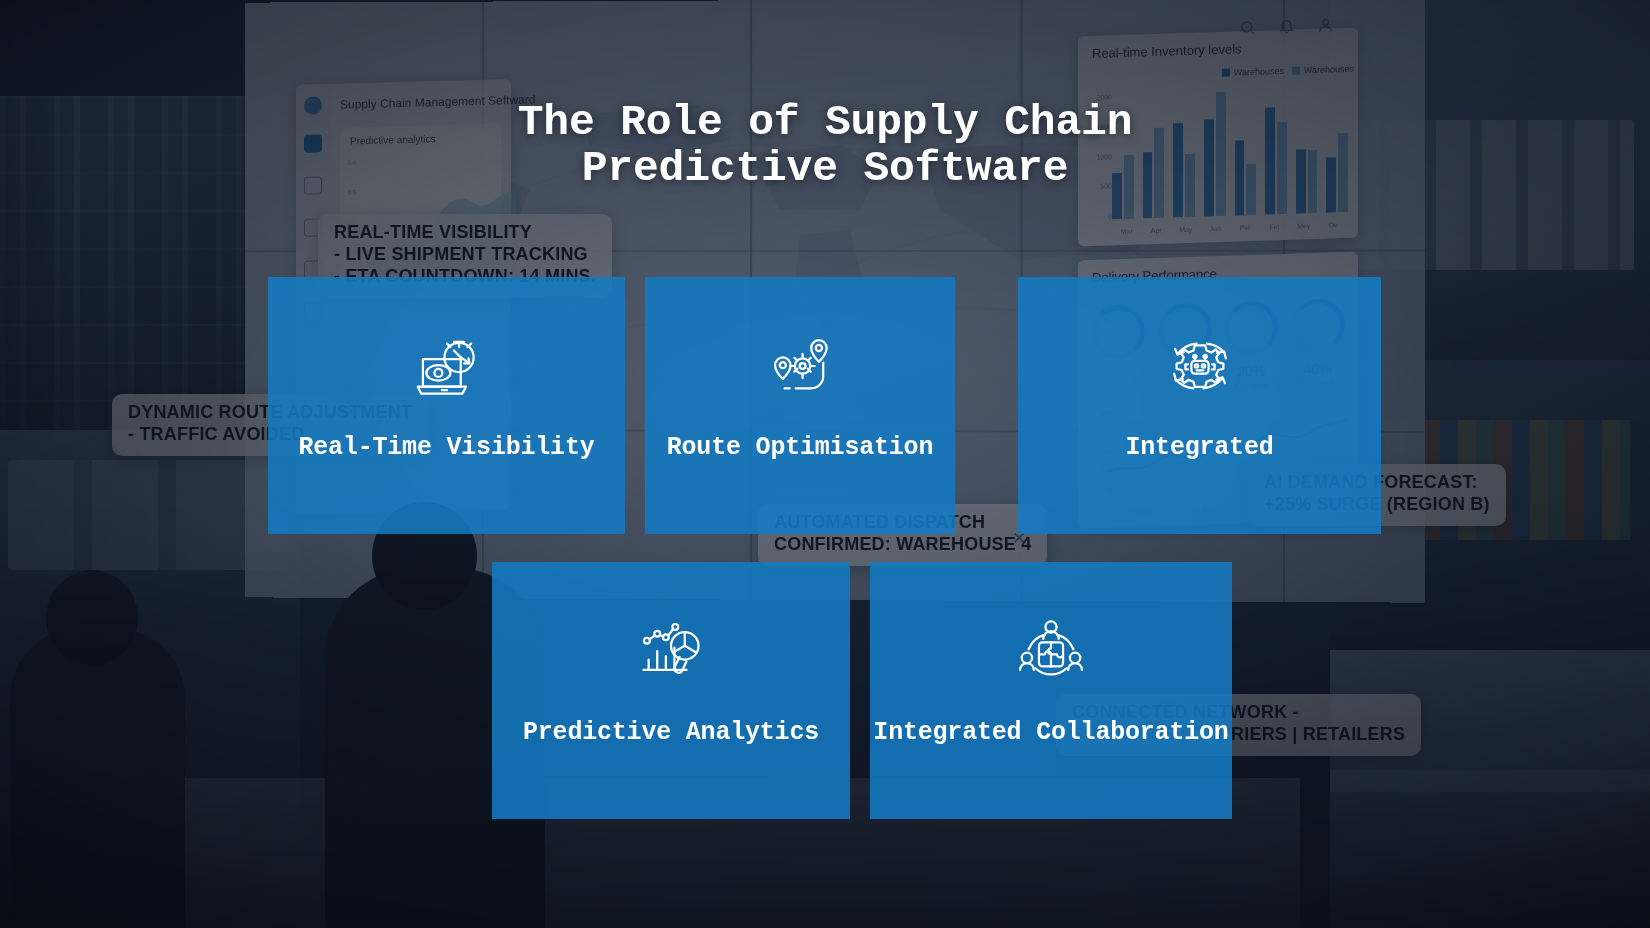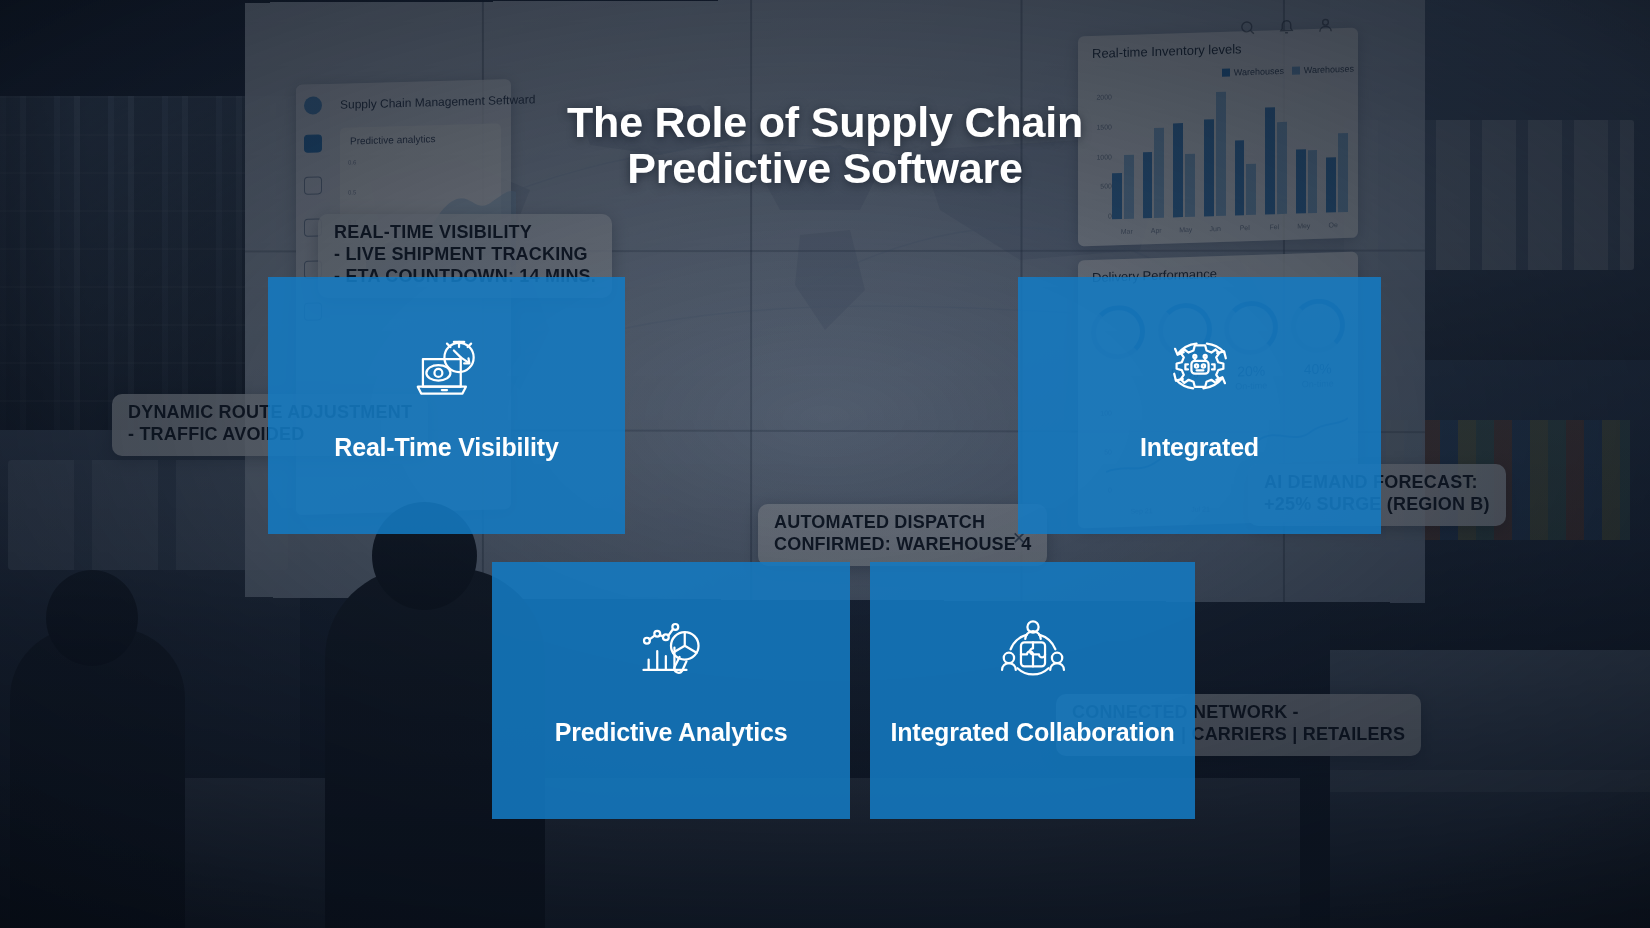--- a/index.html
+++ b/index.html
@@ -213,21 +213,21 @@
       radial-gradient(ellipse 85% 75% at 50% 45%, rgba(10,18,30,.18) 0%, rgba(8,14,24,.62) 75%, rgba(5,9,16,.85) 100%);
     pointer-events:none;
   }
   .tint {
     position:absolute; inset:0;
     background: linear-gradient(180deg, rgba(16,26,43,.42), rgba(12,20,34,.50));
     pointer-events:none;
   }
 
   
-  .fg { position:absolute; inset:0; }
+  .fg { position:absolute; inset:0;font-family:Liberation Mono, monospace; }
 
   .headline {
     position:absolute; left:0; right:0; top:100px;
     text-align:center;
     color:#ffffff;
     font-size:43px;
     font-weight:800;
     line-height:1.06;
     letter-spacing:-.2px;
     text-shadow: 0 2px 10px rgba(5,12,24,.55);
@@ -499,20 +499,38 @@
           <path d="M58 22 h12"></path>
           <path d="M54 28 l-4-4"></path>
           <path d="M74 28 l4-4"></path>
           <path d="M66 40 l9 6"></path>
           <path d="M75 41 l1 6 l-6 0"></path>
         </svg>
       </div>
       <div class="lbl">Real-Time Visibility</div>
     </div>
 
+    <div class="card" style="left:645px; top:277px; width:310px; height:257px;">
+      <div class="ico">
+        <svg viewBox="0 0 100 100" fill="none" stroke="#ffffff" stroke-width="2.6" stroke-linecap="round" stroke-linejoin="round">
+          <path d="M72 20 a9 9 0 0 1 9 9 c0 7-9 16-9 16 s-9-9-9-16 a9 9 0 0 1 9-9 z"></path>
+          <circle cx="72" cy="29" r="3.6"></circle>
+          <path d="M30 40 a9 9 0 0 1 9 9 c0 7-9 16-9 16 s-9-9-9-16 a9 9 0 0 1 9-9 z"></path>
+          <circle cx="30" cy="49" r="3.6"></circle>
+          <path d="M77 46 v16 a14 14 0 0 1 -14 14 h-18"></path>
+          <path d="M38 76 h-6"></path>
+          <circle cx="53" cy="50" r="9"></circle>
+          <circle cx="53" cy="50" r="3.4"></circle>
+          <path d="M53 36 v5 M53 59 v5 M39 50 h5 M62 50 h5
+                   M43.5 40.5 l3.5 3.5 M59 53 l3.5 3.5
+                   M62.5 40.5 l-3.5 3.5 M47 53 l-3.5 3.5"></path>
+        </svg>
+      </div>
+      <div class="lbl">Route Optimisation</div>
+    </div>
 
     <div class="card" style="left:1018px; top:277px; width:363px; height:257px;">
       <div class="ico">
         <svg viewBox="0 0 100 100" fill="none" stroke="#ffffff" stroke-width="2.6" stroke-linecap="round" stroke-linejoin="round">
           <path d="M50 26 l6 0 l1.6 6 l5.6 2.4 l5-3.6 l4.2 4.2 l-3.6 5 l2.4 5.6 l6 1.6 l0 6
                    l-6 1.6 l-2.4 5.6 l3.6 5 l-4.2 4.2 l-5-3.6 l-5.6 2.4 l-1.6 6 l-6 0 l-6 0
                    l-1.6-6 l-5.6-2.4 l-5 3.6 l-4.2-4.2 l3.6-5 l-2.4-5.6 l-6-1.6 l0-6
                    l6-1.6 l2.4-5.6 l-3.6-5 l4.2-4.2 l5 3.6 l5.6-2.4 l1.6-6 z"></path>
           <rect x="40" y="44" width="20" height="15" rx="4"></rect>
           <circle cx="46" cy="50" r="1.9"></circle>
@@ -546,21 +564,21 @@
           <circle cx="55" cy="22" r="3.4"></circle>
           <path d="M25 36.5 l6-4.5 M37 31.5 l4 1.6 M47 32 l5-7"></path>
           <circle cx="66" cy="44" r="16"></circle>
           <path d="M66 44 l0-16 M66 44 l13.8 8 M66 44 l-13.8 8"></path>
           <path d="M60 57 l-6 12 a5 5 0 0 0 9 4 l5-11"></path>
         </svg>
       </div>
       <div class="lbl">Predictive Analytics</div>
     </div>
 
-    <div class="card" style="left:870px; top:562px; width:325px; height:257px;">
+    <div class="card" style="left:870px; top:562px; width:362px; height:257px;">
       <div class="ico">
         <svg viewBox="0 0 100 100" fill="none" stroke="#ffffff" stroke-width="2.6" stroke-linecap="round" stroke-linejoin="round">
           <circle cx="50" cy="22" r="6.5"></circle>
           <path d="M41 36 a9 9 0 0 1 18 0"></path>
           <circle cx="22" cy="58" r="6"></circle>
           <path d="M14 72 a8 8 0 0 1 16 0"></path>
           <circle cx="78" cy="58" r="6"></circle>
           <path d="M70 72 a8 8 0 0 1 16 0"></path>
           <path d="M24 48 a29 29 0 0 1 19-17"></path>
           <path d="M57 31 a29 29 0 0 1 19 17"></path>

